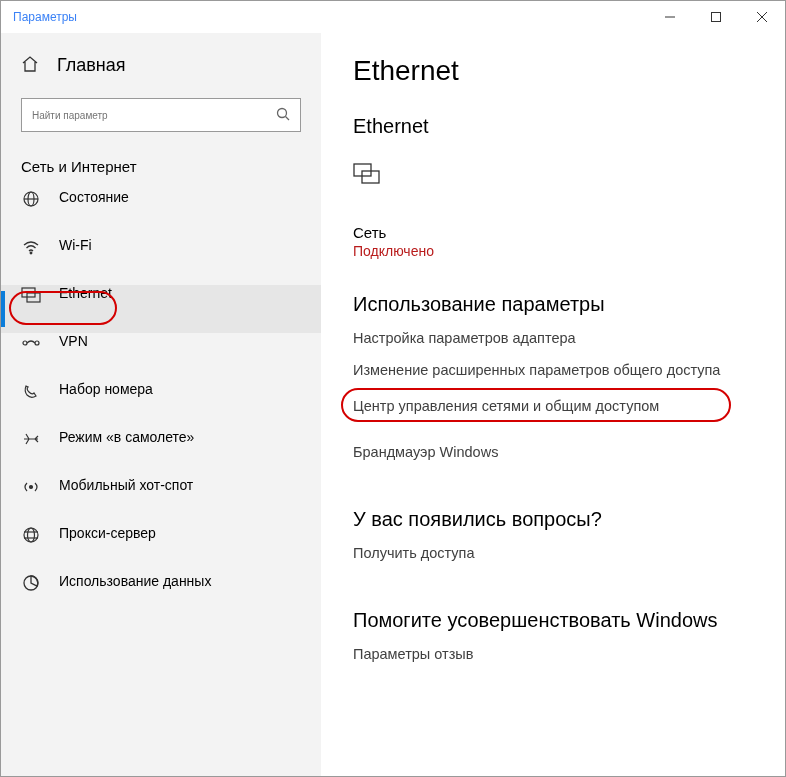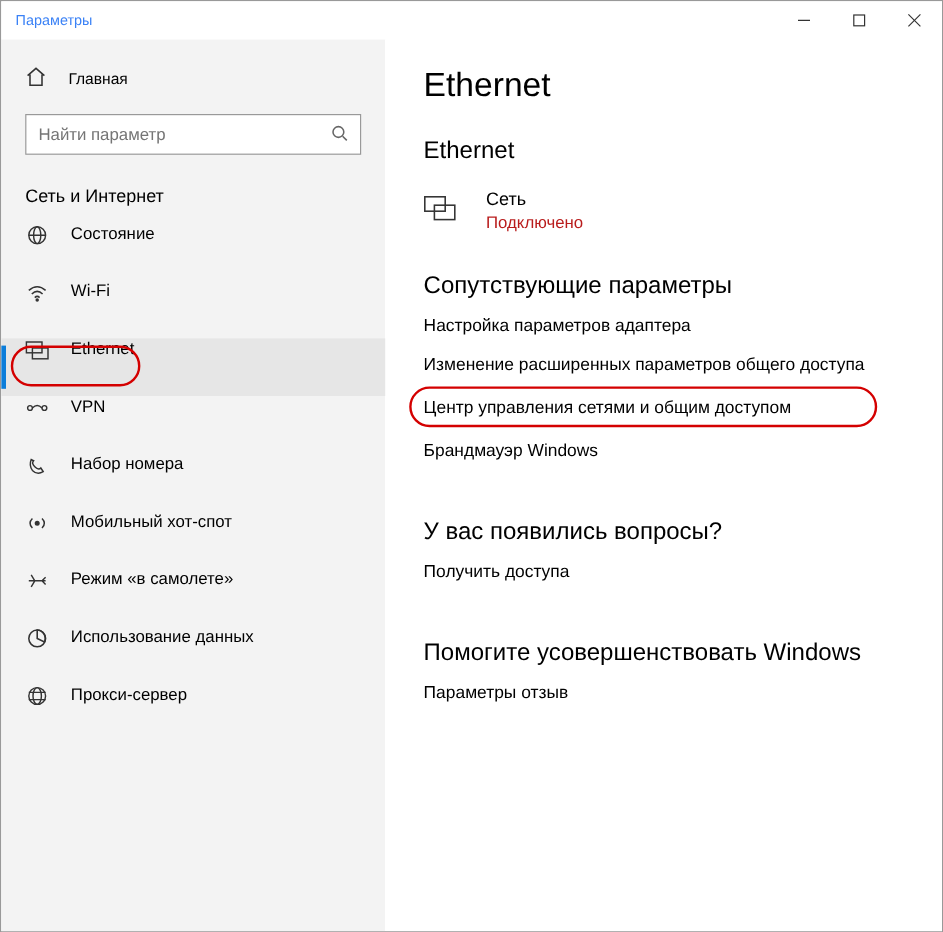--- a/index.html
+++ b/index.html
@@ -36,39 +36,39 @@
     background: #f3f3f3;
     padding-top: 14px;
   }
   .content {
     flex: 1;
     padding: 18px 32px 0 32px;
     background: #fff;
   }
   
   .home-link {
-    display: flex; align-items: flex-end;
+    display: flex; align-items: flex-start;
     padding: 8px 20px;
     gap: 18px;
-    font-size: 13px;
+    font-size: 18px;
   }
   .home-link .icon { width: 18px; height: 18px; display:flex; align-items:center; justify-content:center; }
   
   .searchbox {
     margin: 14px 20px 20px 20px;
     height: 34px;
     border: 1px solid #999;
     background: #fff;
     display: flex;
     align-items: center;
     padding: 0 10px;
   }
   .searchbox input {
     border: none; outline: none; flex: 1;
-    font-size: 14px; color: #0369a1; background: transparent;
+    font-size: 10px; color: #0369a1; background: transparent;
   }
   .searchbox .search-icon { color: #666; }
   
   .section-header {
     padding: 6px 20px 14px 20px;
     font-weight: 400;
     font-size: 15px;
   }
   
   .side-item {
@@ -92,35 +92,36 @@
   .redoval {
     position: absolute;
     border: 2.5px solid #d40000;
     border-radius: 18px;
     pointer-events: none;
   }
   
   .page-title { font-size: 28px; font-weight: 400; margin: 4px 0 28px 0; }
   .sub-title { font-size: 20px; font-weight: 400; margin-bottom: 20px; }
   .net-status {
-    display:flex; align-items: flex-start; gap: 24px;
+    display:flex; align-items: flex-start; gap: 36px;
     margin-bottom: 34px;
+    flex-direction: column;
   }
   .net-status .icon { width:28px; height:28px; display:flex; align-items:center; justify-content:center; margin-top:2px;}
   .net-status .name { font-size:15px; }
   .net-status .state { font-size:14px; color:#b91c1c; margin-top:2px;}
   .section-head { font-size: 20px; font-weight: 400; margin: 8px 0 14px 0; }
   .link {
-    color: #000000;
+    color: #404040;
     font-size: 14.5px;
     margin-bottom: 16px;
     display: block;
     cursor: pointer;
   }
-  .link-wrap { position: relative; display: inline-block; margin-bottom: 16px;}
+  .link-wrap { position: relative; display: inline-block; margin-bottom: 26px;}
   .link-wrap .link { margin-bottom: 0; }
   .spacer { height: 24px; }
   svg { overflow: visible; }
 </style>
 </head>
 <body>
 
 <div class="titlebar">
   <span class="titlebar-title">Параметры</span>
   <div class="titlebar-controls">
@@ -217,78 +218,78 @@
         <svg width="18" height="18" viewBox="0 0 18 18" fill="none" stroke="#333" stroke-width="1.2">
           <path d="M4 4 Q2 9 5 13 Q9 17 14 14 L12 11 Q10 13 7 10 Q4 7 6 5 Z"></path>
         </svg>
       </span>
       <span>Набор номера</span>
     </div>
 
     <div class="side-item">
       <span class="icon">
         <svg width="18" height="18" viewBox="0 0 18 18" fill="none" stroke="#333" stroke-width="1.2">
+          <path d="M2 9 L16 9 M13 9 L16 6 M13 9 L16 12 M7 9 L4 4 M7 9 L4 14"></path>
+        </svg>
+      </span>
+      <span>Режим «в самолете»</span>
+    </div>
+
+    <div class="side-item">
+      <span class="icon">
+        <svg width="18" height="18" viewBox="0 0 18 18" fill="none" stroke="#333" stroke-width="1.2">
           <circle cx="9" cy="9" r="1.5" fill="#333"></circle>
             <path d="M5 5 Q1 9 5 13"></path>
             <path d="M13 5 Q17 9 13 13"></path>
         </svg>
       </span>
       <span>Мобильный хот-спот</span>
-    </div>
-
-    <div class="side-item">
-      <span class="icon">
-        <svg width="18" height="18" viewBox="0 0 18 18" fill="none" stroke="#333" stroke-width="1.2">
-          <path d="M2 9 L16 9 M13 9 L16 6 M13 9 L16 12 M7 9 L4 4 M7 9 L4 14"></path>
-        </svg>
-      </span>
-      <span>Режим «в самолете»</span>
-    </div>
-
-    <div class="side-item">
-      <span class="icon">
-        <svg width="18" height="18" viewBox="0 0 18 18" fill="none" stroke="#333" stroke-width="1.3">
-          <circle cx="9" cy="9" r="7"></circle>
-            <path d="M9 2 A7 7 0 0 1 15 12 L9 9 Z" fill="none"></path>
-        </svg>
-      </span>
-      <span>Использование данных</span>
     </div>
 
     <div class="side-item">
       <span class="icon">
         <svg width="18" height="18" viewBox="0 0 18 18" fill="none" stroke="#333" stroke-width="1.2">
           <circle cx="9" cy="9" r="7"></circle>
             <line x1="2" y1="6" x2="16" y2="6"></line>
             <line x1="2" y1="12" x2="16" y2="12"></line>
             <ellipse cx="9" cy="9" rx="3.5" ry="7"></ellipse>
         </svg>
       </span>
       <span>Прокси-сервер</span>
     </div>
+
+    <div class="side-item">
+      <span class="icon">
+        <svg width="18" height="18" viewBox="0 0 18 18" fill="none" stroke="#333" stroke-width="1.3">
+          <circle cx="9" cy="9" r="7"></circle>
+            <path d="M9 2 A7 7 0 0 1 15 12 L9 9 Z" fill="none"></path>
+        </svg>
+      </span>
+      <span>Использование данных</span>
+    </div>
   </div>
 
   <div class="content">
     <div class="page-title">Ethernet</div>
     <div class="sub-title">Ethernet</div>
 
     <div class="net-status">
       <span class="icon">
         <svg width="28" height="24" viewBox="0 0 28 24" fill="none" stroke="#333" stroke-width="1.3">
           <rect x="1" y="2" width="17" height="12"></rect>
             <rect x="9" y="9" width="17" height="12"></rect>
         </svg>
       </span>
       <div>
         <div class="name">Сеть</div>
         <div class="state">Подключено</div>
       </div>
     </div>
 
-    <div class="section-head">Сопутствующие параметры</div>
+    <div class="section-head">Использование параметры</div>
     <a class="link">Настройка параметров адаптера</a>
     <a class="link">Изменение расширенных параметров общего доступа</a>
     <span class="link-wrap" style="position:relative;">
       <a class="link" style="padding:4px 0;">Центр управления сетями и общим доступом</a>
       <span class="redoval" style="left:-12px; top:-6px; width:390px; height:34px;"></span>
     </span>
     <a class="link">Брандмауэр Windows</a>
 
     <div class="spacer"></div>
     <div class="section-head">У вас появились вопросы?</div>

